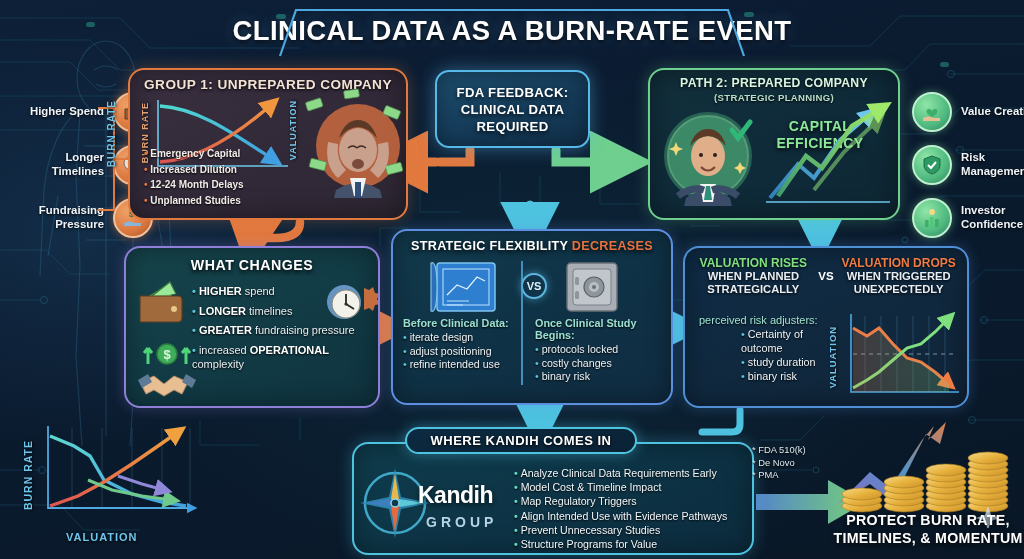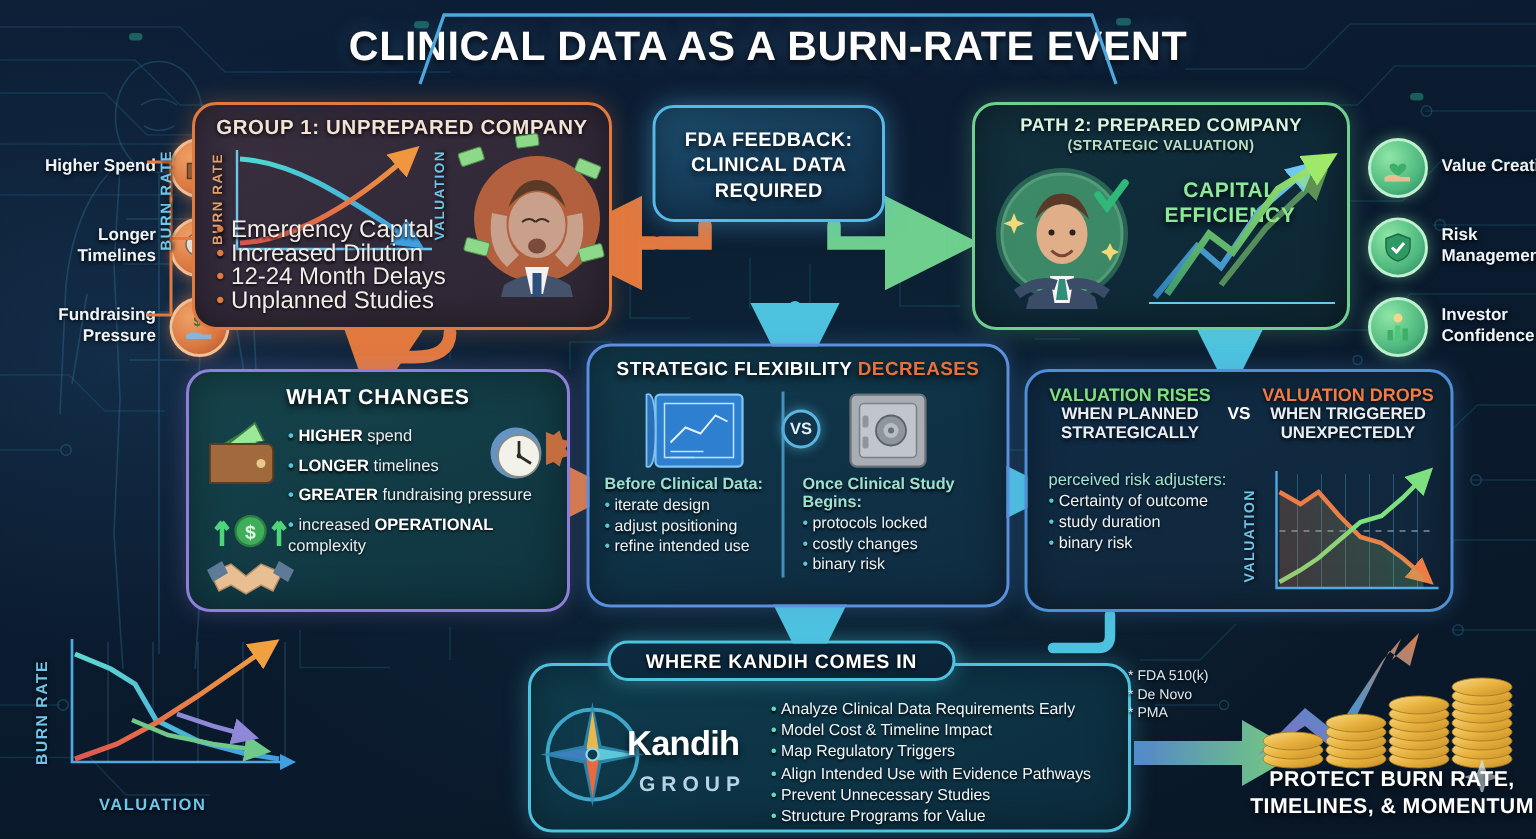--- a/index.html
+++ b/index.html
@@ -41,21 +41,21 @@
     background: linear-gradient(150deg, #3a3040 0%, #332a3a 45%, #2e2733 100%);
     border: 2.2px solid #e2793f;
     box-shadow: 0 0 16px rgba(226,121,63,.30), inset 0 0 28px rgba(0,0,0,.42);
   }
   #path1 .ph {
     text-align: center; color: #f4e3d4; font-size: 13.6px; font-weight: bold;
     letter-spacing: .45px; margin-top: 7px; text-shadow: 0 1px 3px #000;
   }
   .p1bullets { position: absolute; left: 14px; top: 76px; width: 160px; }
   .p1bullets li {
-    list-style: none; color: #f0ece8; font-size: 16px; font-weight: normal;
+    list-style: none; color: #f0ece8; font-size: 10px; font-weight: bold;
     line-height: 15.6px; text-shadow: 0 1px 2px #000; white-space: nowrap;
   }
   .p1bullets li::before { content: "• "; color: #e2793f; }
 
   
   #fdabox {
     left: 435px; top: 70px; width: 155px; height: 78px;
     background: linear-gradient(160deg, #1d4e6e 0%, #153b59 55%, #11304a 100%);
     border: 2.2px solid #56b9e8;
     border-radius: 14px;
@@ -171,21 +171,21 @@
               justify-content: center; align-items: flex-start; gap: 6px; }
   .val-head .col { width: 118px; text-align: center; }
   .val-head .big1 { color: #7fe07f; font-size: 12px; font-weight: bold; text-shadow: 0 1px 3px #000; }
   .val-head .big2 { color: #ef7b45; font-size: 12px; font-weight: bold; text-shadow: 0 1px 3px #000; }
   .val-head .sub { color: #e8eef3; font-size: 11.2px; font-weight: bold; line-height: 13.4px;
                    text-shadow: 0 1px 3px #000; }
   .val-head .vs { color: #ffffff; font-size: 11.5px; font-weight: bold; margin-top: 14px; }
   .risk-block { position: absolute; left: 14px; top: 66px; width: 126px; }
   .risk-block .lead { color: #9fe3d4; font-size: 11px; line-height: 13.4px; text-shadow: 0 1px 2px #000; }
   .risk-block li { list-style: none; color: #eef3f6; font-size: 10.8px; line-height: 14px;
-                   text-shadow: 0 1px 2px #000; }
+                   text-shadow: 0 1px 2px #000; margin-left: 42px; }
   .risk-block li::before { content: "• "; color: #58c8d8; }
 
   
   #kandih {
     left: 352px; top: 442px; width: 402px; height: 113px;
     background: linear-gradient(155deg, #0f3c4c 0%, #0d3446 50%, #0c2c3e 100%);
     border: 2px solid #4ec3e0;
     box-shadow: 0 0 16px rgba(78,195,224,.32), inset 0 0 26px rgba(0,0,0,.35);
   }
   #kandih-tab {
@@ -477,21 +477,21 @@
   <div class="panel" id="fdabox">
     <div class="t">
       <div>FDA FEEDBACK:</div>
       <div>CLINICAL DATA</div>
       <div>REQUIRED</div>
     </div>
   </div>
 
   <div class="panel" id="path2">
     <div class="ph">PATH 2: PREPARED COMPANY</div>
-    <div class="psub">(STRATEGIC VALUATION)</div>
+    <div class="psub">(STRATEGIC PLANNING)</div>
     <svg style="position:absolute;left:6px;top:30px;width:104px;height:106px" viewBox="0 0 104 106">
       <circle cx="52" cy="56" r="44" fill="#3f9a6e" opacity=".5"></circle>
       <circle cx="52" cy="56" r="40" fill="#56b87e" opacity=".45" stroke="#8be0a4" stroke-width="2"></circle>
       <path d="M30 98 q22 -16 44 0 l2 8 H28 z" fill="#3a4c68"></path>
       <path d="M44 84 h16 l-3 18 h-10 z" fill="#f4f4f4"></path>
       <path d="M50 86 h4 l2 14 h-8 z" fill="#2f8f7a"></path>
       <ellipse cx="52" cy="56" rx="17" ry="20" fill="#e0ae88"></ellipse>
       <path d="M34 46 q18 -20 36 0 q-5 -17 -18 -17 q-13 0 -18 17 z" fill="#5a3a26"></path>
       <circle cx="45" cy="55" r="2" fill="#2a2020"></circle>
         <circle cx="59" cy="55" r="2" fill="#2a2020"></circle>

